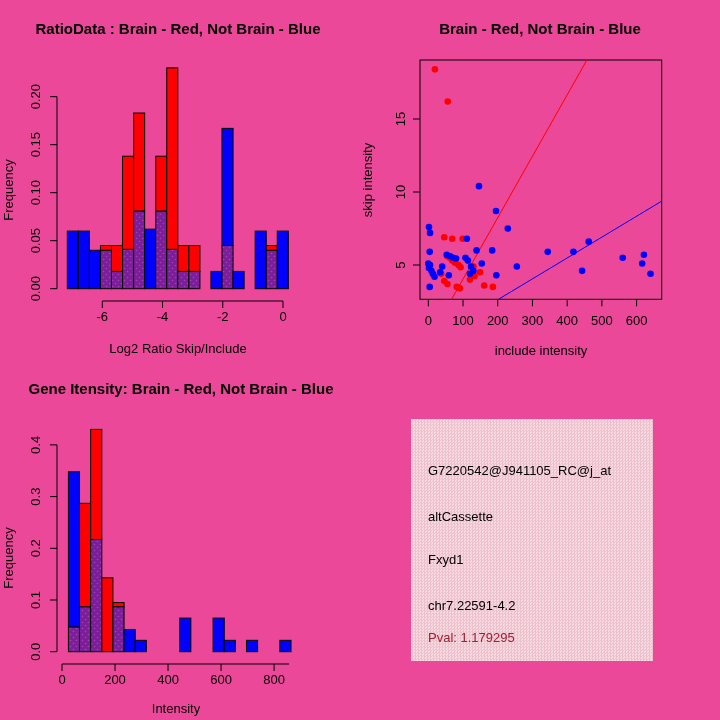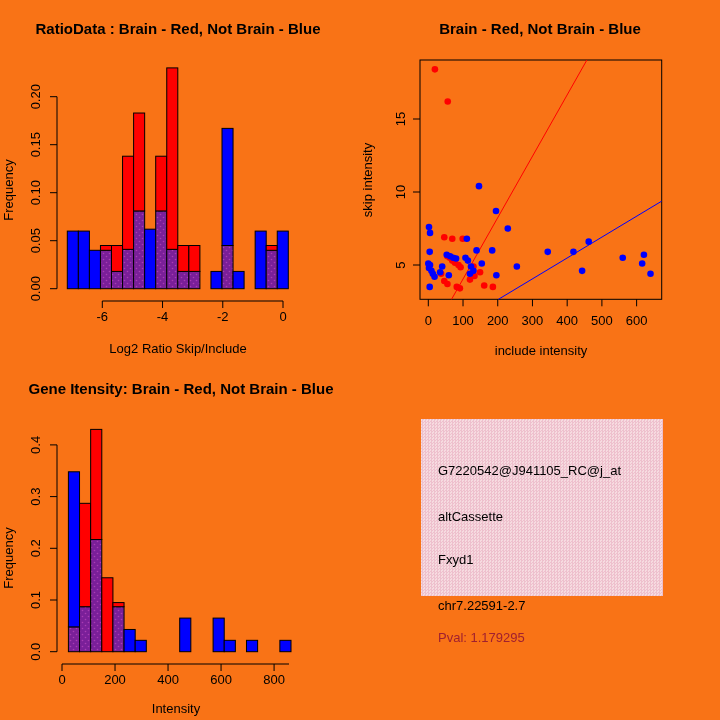--- a/index.html
+++ b/index.html
@@ -1,25 +1,25 @@
 <!DOCTYPE html>
 <html><head>
 <meta charset="utf-8">
 <style>
   html,body{margin:0;padding:0;background:#ffffff;}
-  #stage{position:relative;width:720px;height:720px;background:#f97316;overflow:hidden;
+  #stage{position:relative;width:720px;height:720px;background:#ec4899;overflow:hidden;
          font-family:"Liberation Sans",sans-serif;}
   svg.panel{position:absolute;width:360px;height:360px;overflow:visible;}
   #svg-tl{left:0;top:0;} #svg-tr{left:360px;top:0;} #svg-bl{left:0;top:360px;}
   .t-title{font-family:"Liberation Sans",sans-serif;font-weight:bold;font-size:15px;fill:#000;}
   .t-lab{font-family:"Liberation Sans",sans-serif;font-size:13px;fill:#000;}
   .t-tick{font-family:"Liberation Sans",sans-serif;font-size:13px;fill:#000;}
   .ln{stroke:#000;stroke-width:1;}
   .br{stroke:#000;stroke-width:1;}
-  #info-panel{position:absolute;left:421px;top:419px;width:242px;height:177px;}
+  #info-panel{position:absolute;left:411px;top:419px;width:242px;height:242px;}
   .info-line{position:absolute;left:17px;font-size:13px;color:#000;white-space:nowrap;
              font-family:"Liberation Sans",sans-serif;}
 </style>
 </head>
 <body>
 
 <div id="stage">
 
   <svg id="svg-tl" class="panel" viewBox="0 0 360 360">
     <text class="t-title" x="178" y="34" text-anchor="middle">RatioData : Brain - Red, Not Brain - Blue</text>
@@ -226,17 +226,17 @@
         <rect x="224.22000000000003" y="280.32599999999996" width="11.13" height="11.373999999999999" fill="#0000ff" class="br"></rect>
         <rect x="246.48000000000002" y="280.32599999999996" width="11.13" height="11.373999999999999" fill="#0000ff" class="br"></rect>
         <rect x="279.87" y="280.32599999999996" width="11.13" height="11.373999999999999" fill="#0000ff" class="br"></rect>
       </g>
   </svg>
 
   <div id="info-panel" style="background: conic-gradient(rgb(238, 192, 205) 25%, rgb(246, 219, 224) 0deg, rgb(246, 219, 224) 50%, rgb(238, 192, 205) 0deg, rgb(238, 192, 205) 75%, rgb(246, 219, 224) 0deg) 0px 0px / 3px 3px;">
     <div class="info-line" style="top:44px">G7220542@J941105_RC@j_at</div>
     <div class="info-line" style="top:90px">altCassette</div>
     <div class="info-line" style="top:133px">Fxyd1</div>
-    <div class="info-line" style="top:179px">chr7.22591-2.7</div>
+    <div class="info-line" style="top:179px">chr7.22591-4.2</div>
     <div class="info-line" id="pval-line" style="top: 211px; color: rgb(160, 32, 48);">Pval: 1.179295</div>
   </div>
 
 </div>
 
 </body></html>

